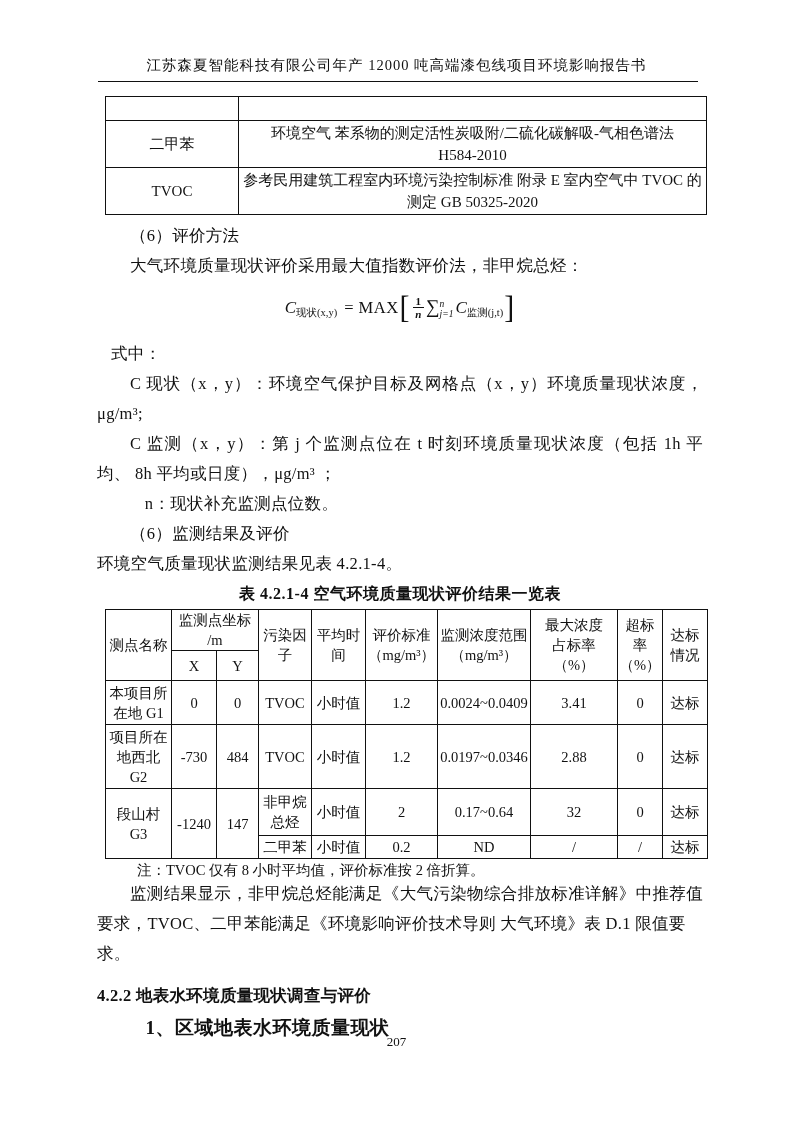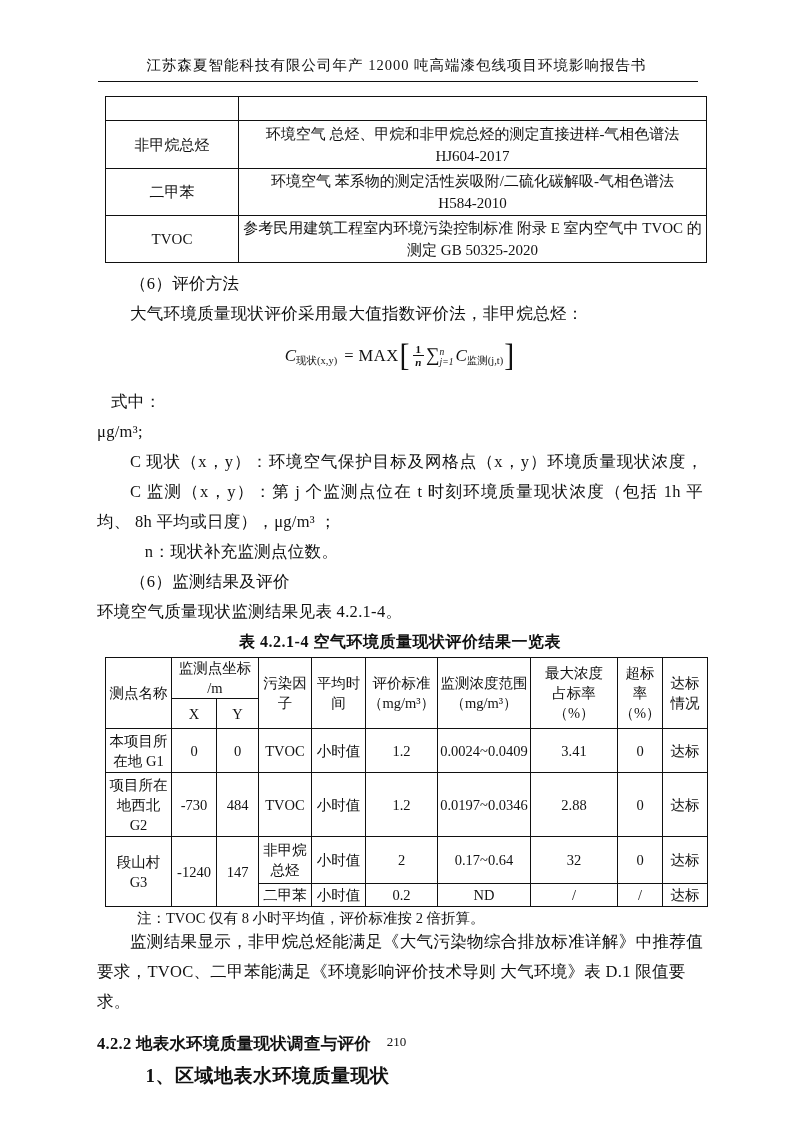--- a/index.html
+++ b/index.html
@@ -135,25 +135,20 @@
 
     <table class="method-table">
       <colgroup>
           <col class="c1">
           <col>
         </colgroup>
       <tbody>
           <tr class="r0">
         <td></td>
         <td></td>
-      </tr>
-      <tr class="r1">
-        <td>非甲烷总烃</td>
-        <td>环境空气 总烃、甲烷和非甲烷总烃的测定直接进样-气相色谱法
-HJ604-2017</td>
       </tr>
       <tr class="r2">
         <td>二甲苯</td>
         <td>环境空气 苯系物的测定活性炭吸附/二硫化碳解吸-气相色谱法
 H584-2010</td>
       </tr>
       <tr class="r3">
         <td>TVOC</td>
         <td>参考民用建筑工程室内环境污染控制标准 附录 E 室内空气中 TVOC 的测定 GB 50325-2020</td>
       </tr>
@@ -179,22 +174,22 @@
           <span>j=1</span>
         </span>
       <span class="fv">C</span>
         <span class="fs">监测(j,t)</span>
       <span class="fbr">]</span>
     </div>
 
     <p class="para ind1">式中：</p>
 
     <div class="para">
+      <div class="line line-full ind2">C 现状（x，y）：环境空气保护目标及网格点（x，y）环境质量现状浓度，</div>
       <div class="line">μg/m³;</div>
-      <div class="line line-full ind2">C 现状（x，y）：环境空气保护目标及网格点（x，y）环境质量现状浓度，</div>
     </div>
 
     <div class="para">
       <div class="line line-full ind2">C 监测（x，y）：第 j 个监测点位在 t 时刻环境质量现状浓度（包括 1h 平</div>
       <div class="line">均、 8h 平均或日度），μg/m³ ；</div>
     </div>
 
     <p class="para ind3">n：现状补充监测点位数。</p>
     <p class="para ind2">（6）监测结果及评价</p>
     <p class="para">环境空气质量现状监测结果见表 4.2.1-4。</p>
@@ -300,14 +295,14 @@
     <div class="para">
       <div class="line line-full ind2">监测结果显示，非甲烷总烃能满足《大气污染物综合排放标准详解》中推荐值</div>
       <div class="line">要求，TVOC、二甲苯能满足《环境影响评价技术导则 大气环境》表 D.1 限值要求。</div>
     </div>
 
     <div class="sec-heading">4.2.2 地表水环境质量现状调查与评价</div>
     <div class="sub-heading">1、区域地表水环境质量现状</div>
 
   </div>
 
-  <div class="page-number">210</div>
+  <div class="page-number">207</div>
 </div>
 
 </body></html>

